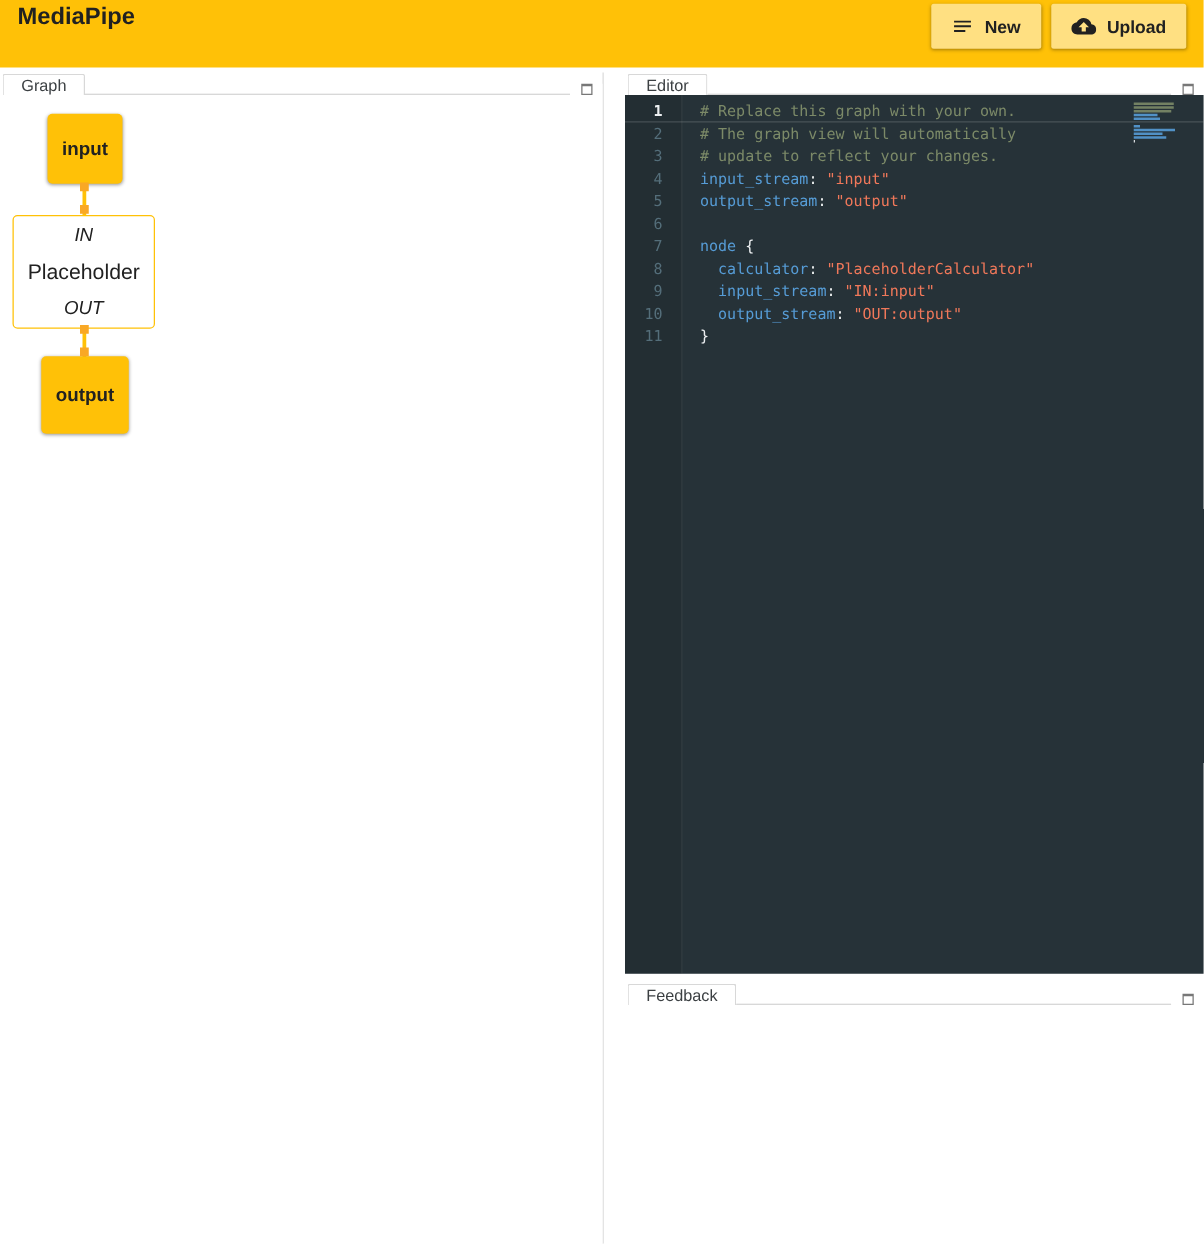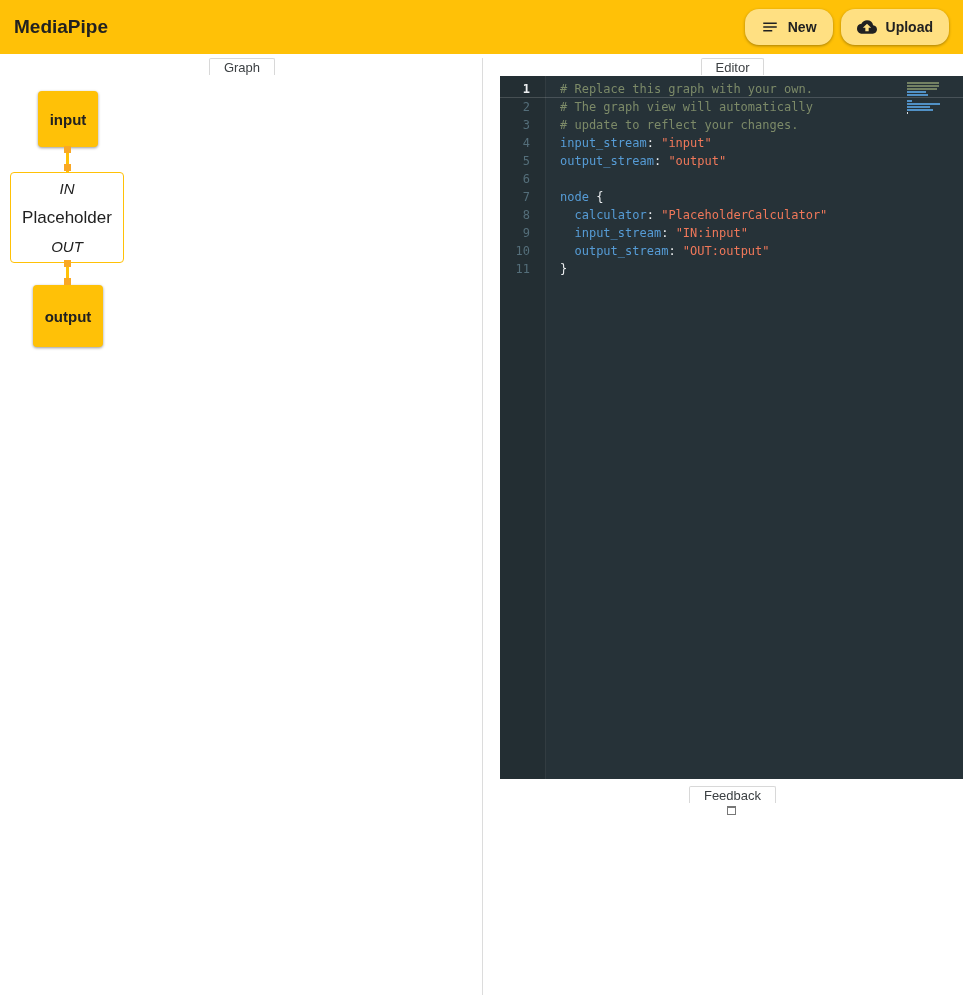--- a/index.html
+++ b/index.html
@@ -1,33 +1,33 @@
 <!DOCTYPE html>
 <html style="--c-accent: #FFC107; --c-button-bg: #FFE082; --c-port: #F9A825; --c-editor-bg: #263238; --c-comment: #7C8A68; --c-key: #569CD6; --c-string: #F0785A; --c-punct: #ECEFF1; --c-line-number: #546E7A;"><head>
 <meta charset="utf-8">
 <style>
   * { box-sizing: border-box; }
   html,body { margin:0; padding:0; width:963px; height:995px; overflow:hidden;
     font-family:"Liberation Sans", sans-serif; background:#fff; }
 
   
   .app-header { height:54px; background:var(--c-accent,#FFC107); display:flex;
-    align-items:center; padding:3px 14px; }
+    align-items:flex-start; padding:3px 14px; }
   .app-title { font-size:19px; font-weight:bold; color:#212121; }
   .header-spacer { flex:1; }
   .header-buttons { display:flex; gap:8px; }
   .hbtn { display:flex; align-items:center; gap:9px; background:var(--c-button-bg,#FFE082);
-    border:none; border-radius:14px; padding:8px 16px; font-size:14px; font-weight:bold;
+    border:none; border-radius:2px; padding:8px 16px; font-size:14px; font-weight:bold;
     color:#212121; cursor:pointer; box-shadow:0 1px 3px rgba(0,0,0,.35);
     font-family:"Liberation Sans", sans-serif; }
   .hbtn svg { display:block; }
 
   
   .workspace { position:relative; width:963px; height:941px; }
-  .panel-tabbar { height:18px; display:flex; align-items:center;flex-direction:column; }
+  .panel-tabbar { height:18px; display:flex; align-items:flex-end; }
   .ptab { background:#fff; border:1px solid #D8D8D8; border-bottom:none;
     border-radius:2px 2px 0 0; padding:1px 14px 0; font-size:13px; color:#3C4043;
     margin-left:2px; display:flex; align-items:center; cursor:pointer; }
   .ptab-fill { flex:1; background:#ECECEC; border-bottom:1px solid #D8D8D8; margin-top:2px; }
   .ptab-iconcell { width:26px; display:flex; align-items:center; justify-content:center;
     background:#fff; cursor:pointer; }
   .sq-icon { width:9px; height:9px; border:1px solid #777; border-top-width:2px; }
 
   .graph-panel { position:absolute; left:0; top:4px; width:483px; bottom:0;
     border-right:1px solid #DCDCDC; background:#fff; }

